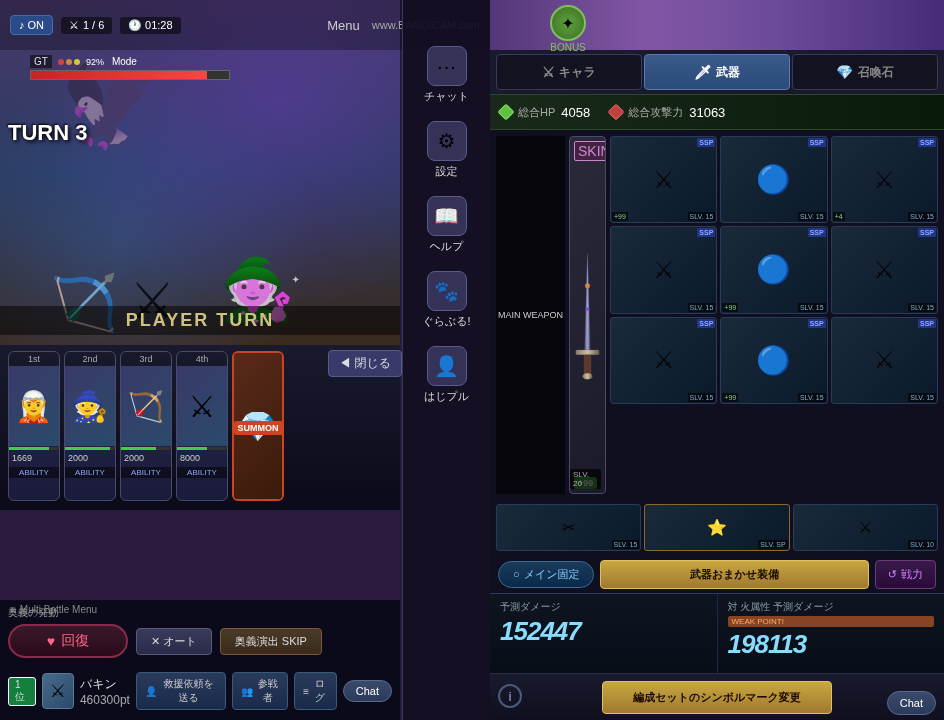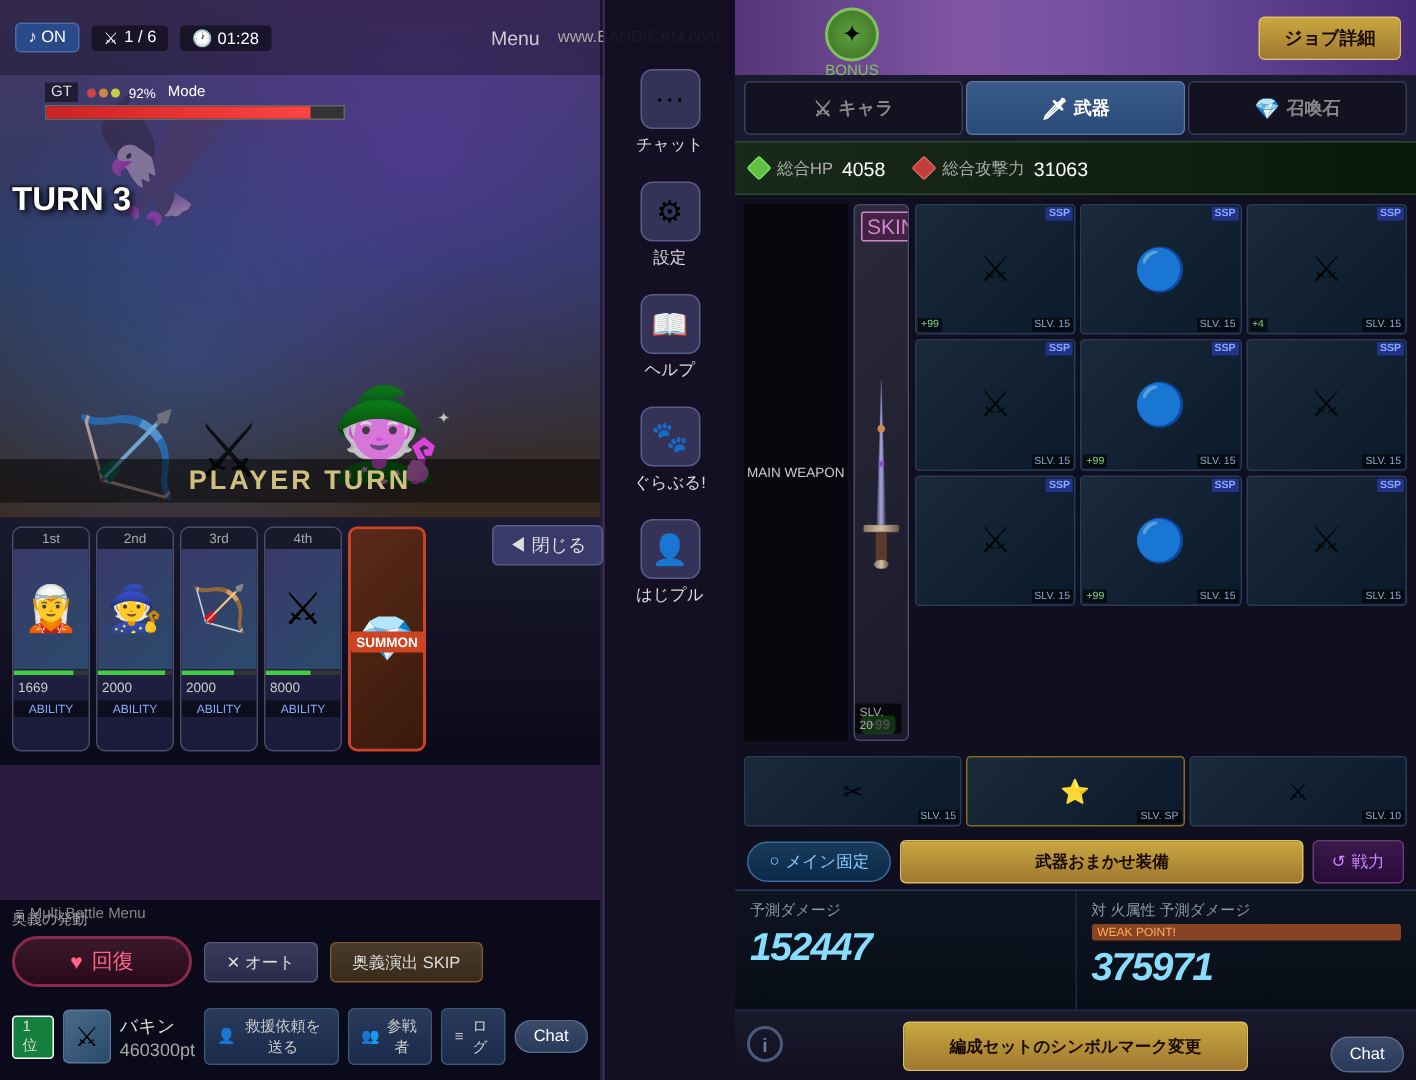--- a/index.html
+++ b/index.html
@@ -1139,23 +1139,20 @@
     <button class="chat-btn-left">Chat</button>
   </div>
 </div>
 
 <div class="right-panel">
 
   <div class="right-top-deco">
     <div style="width:100%; height:100%; background: linear-gradient(90deg, #5a3a7e, #8a5aae, #6a4a9e, #4a2a7e); opacity:0.8;"></div>
   </div>
 
-  <div class="right-top-bar">
-    <button class="job-detail-btn">ジョブ詳細</button>
-  </div>
 
   <div class="bonus-indicator">
     <div class="bonus-icon">✦</div>
     <span class="bonus-label">BONUS</span>
   </div>
 
   <div class="tab-bar">
     <button class="tab-btn inactive">
       <span class="tab-icon">⚔</span>
       <span>キャラ</span>
@@ -1314,21 +1311,21 @@
   </div>
 
   <div class="damage-pred-area">
     <div class="damage-col">
       <span class="damage-label">予測ダメージ</span>
       <span class="damage-value">152447</span>
     </div>
     <div class="damage-col">
       <span class="damage-label">対 火属性 予測ダメージ</span>
       <span class="weak-badge">WEAK POINT!</span>
-      <span class="damage-value">375971</span>
+      <span class="damage-value">198113</span>
     </div>
   </div>
 
   <div class="bottom-right-bar">
     <div class="info-icon-bottom">i</div>
     <button class="formation-set-btn">編成セットのシンボルマーク変更</button>
     <button class="chat-btn-right">Chat</button>
   </div>
 
 </div>

